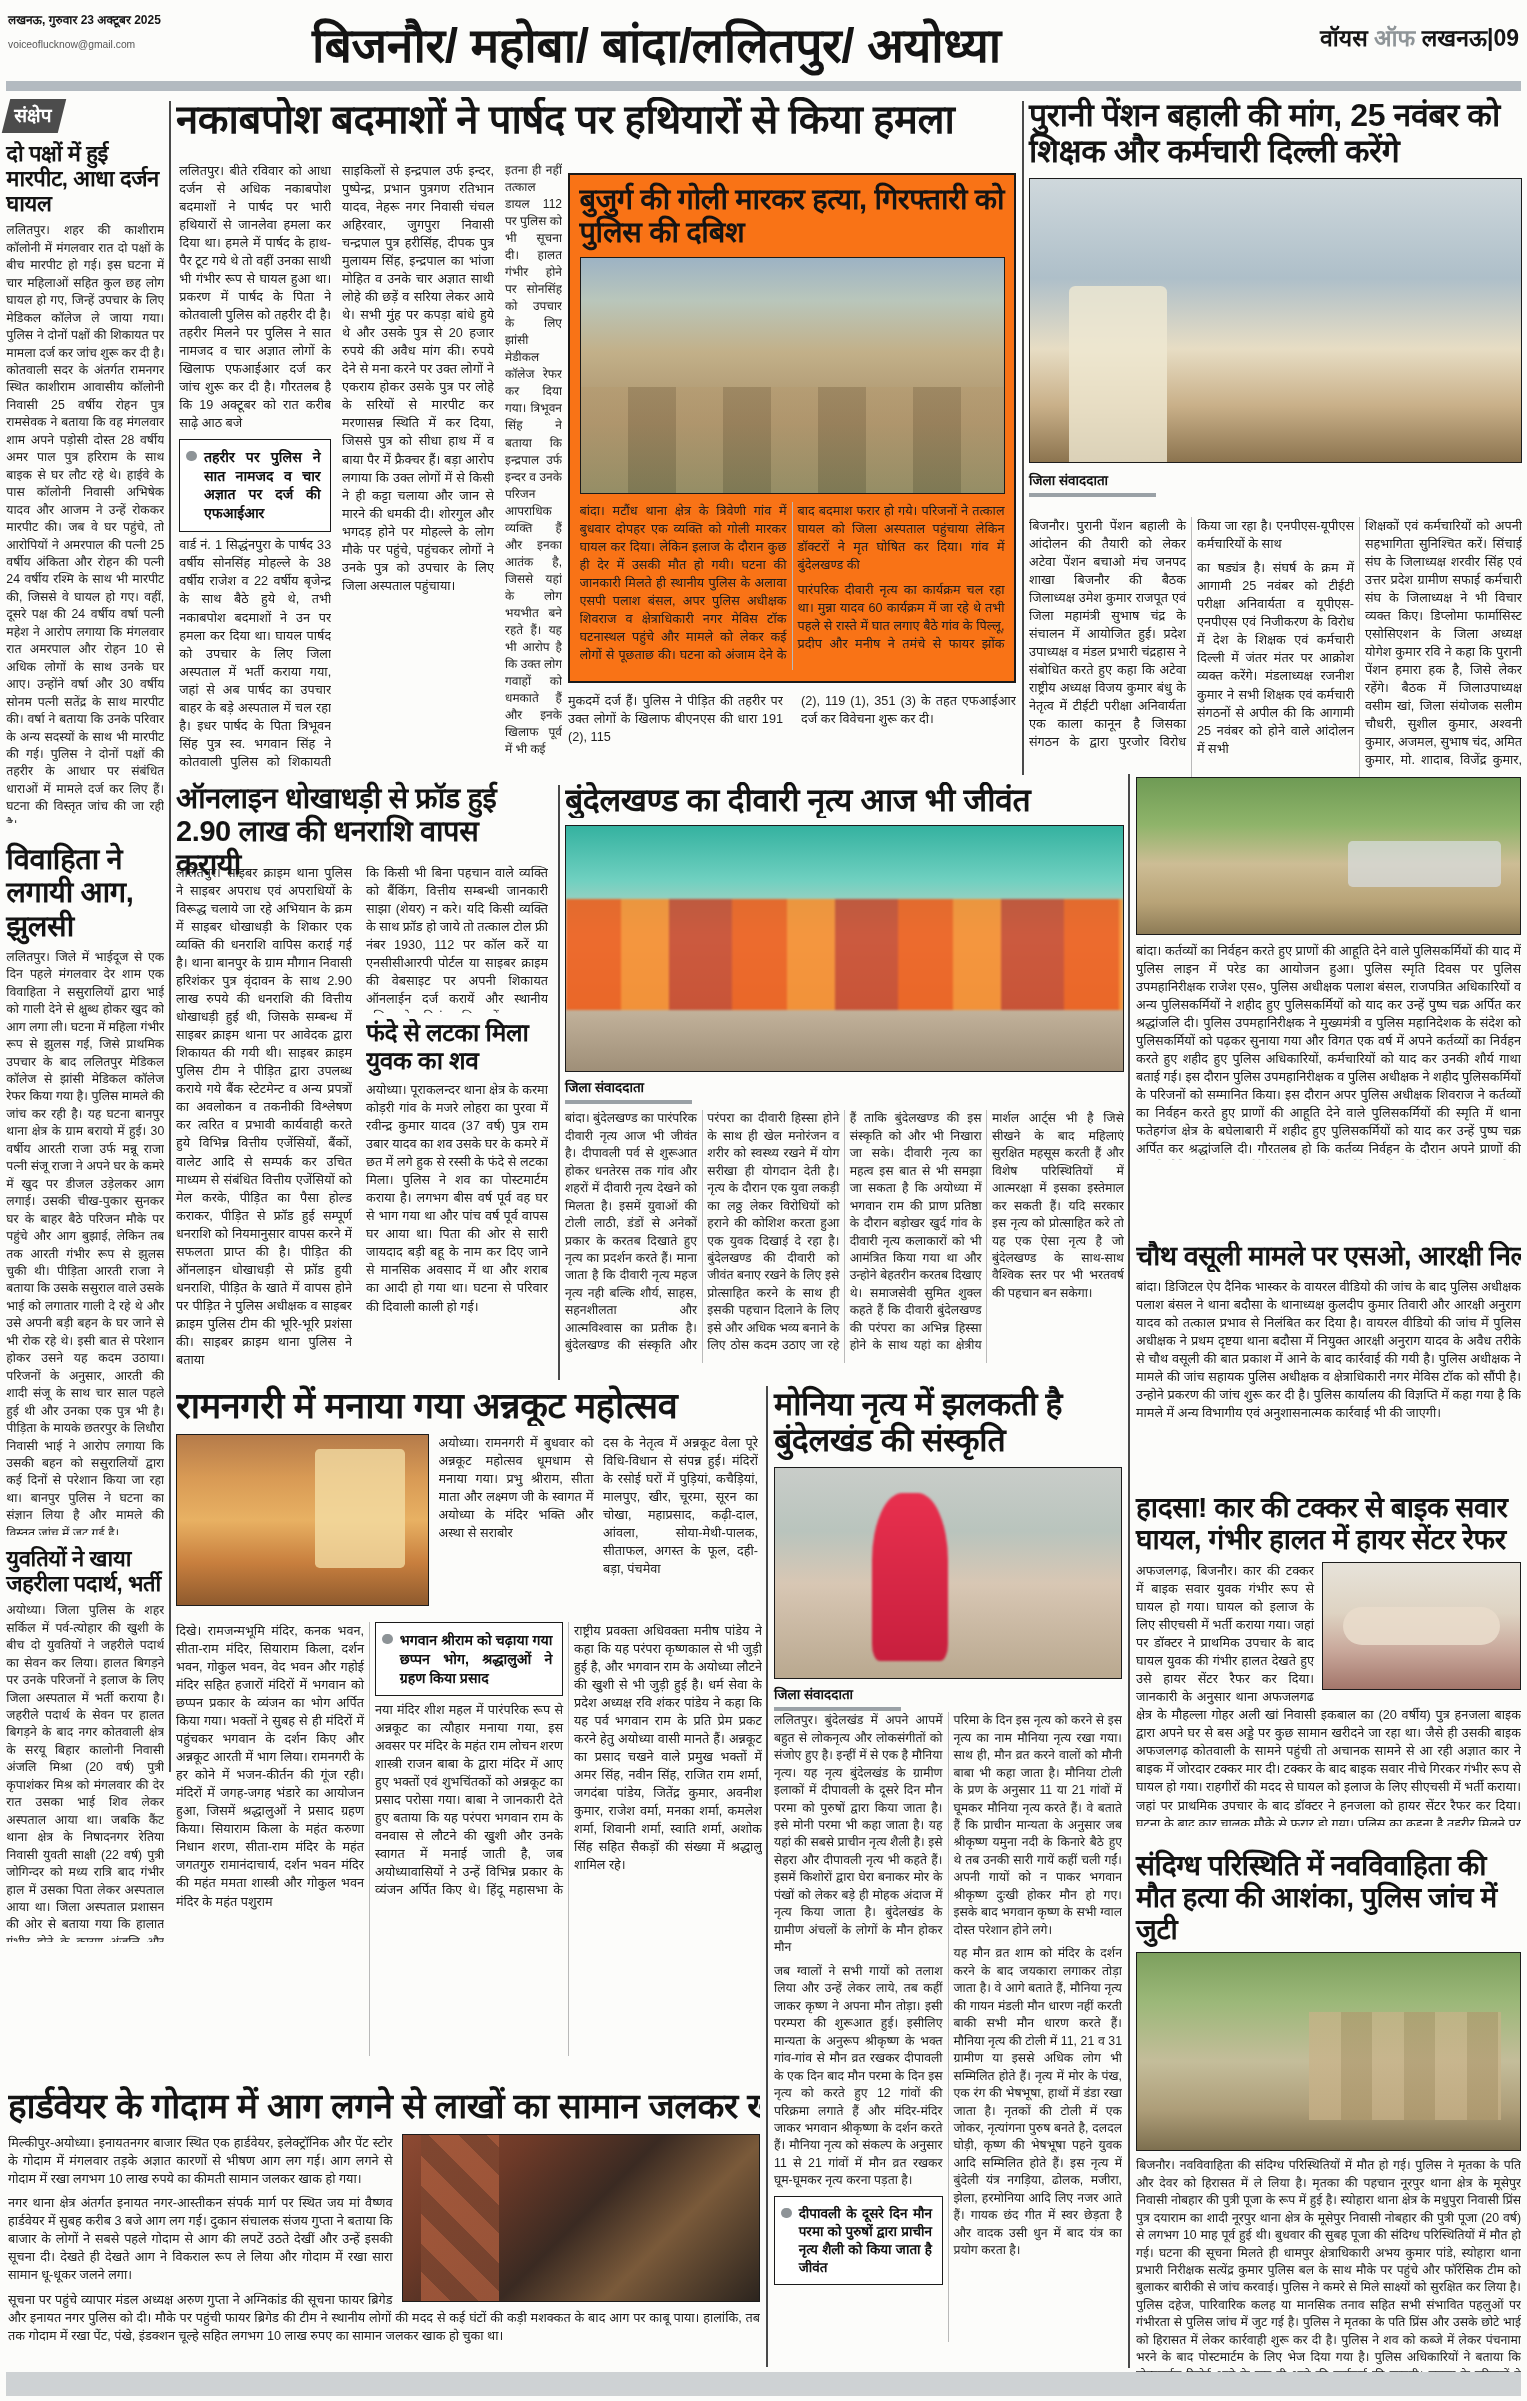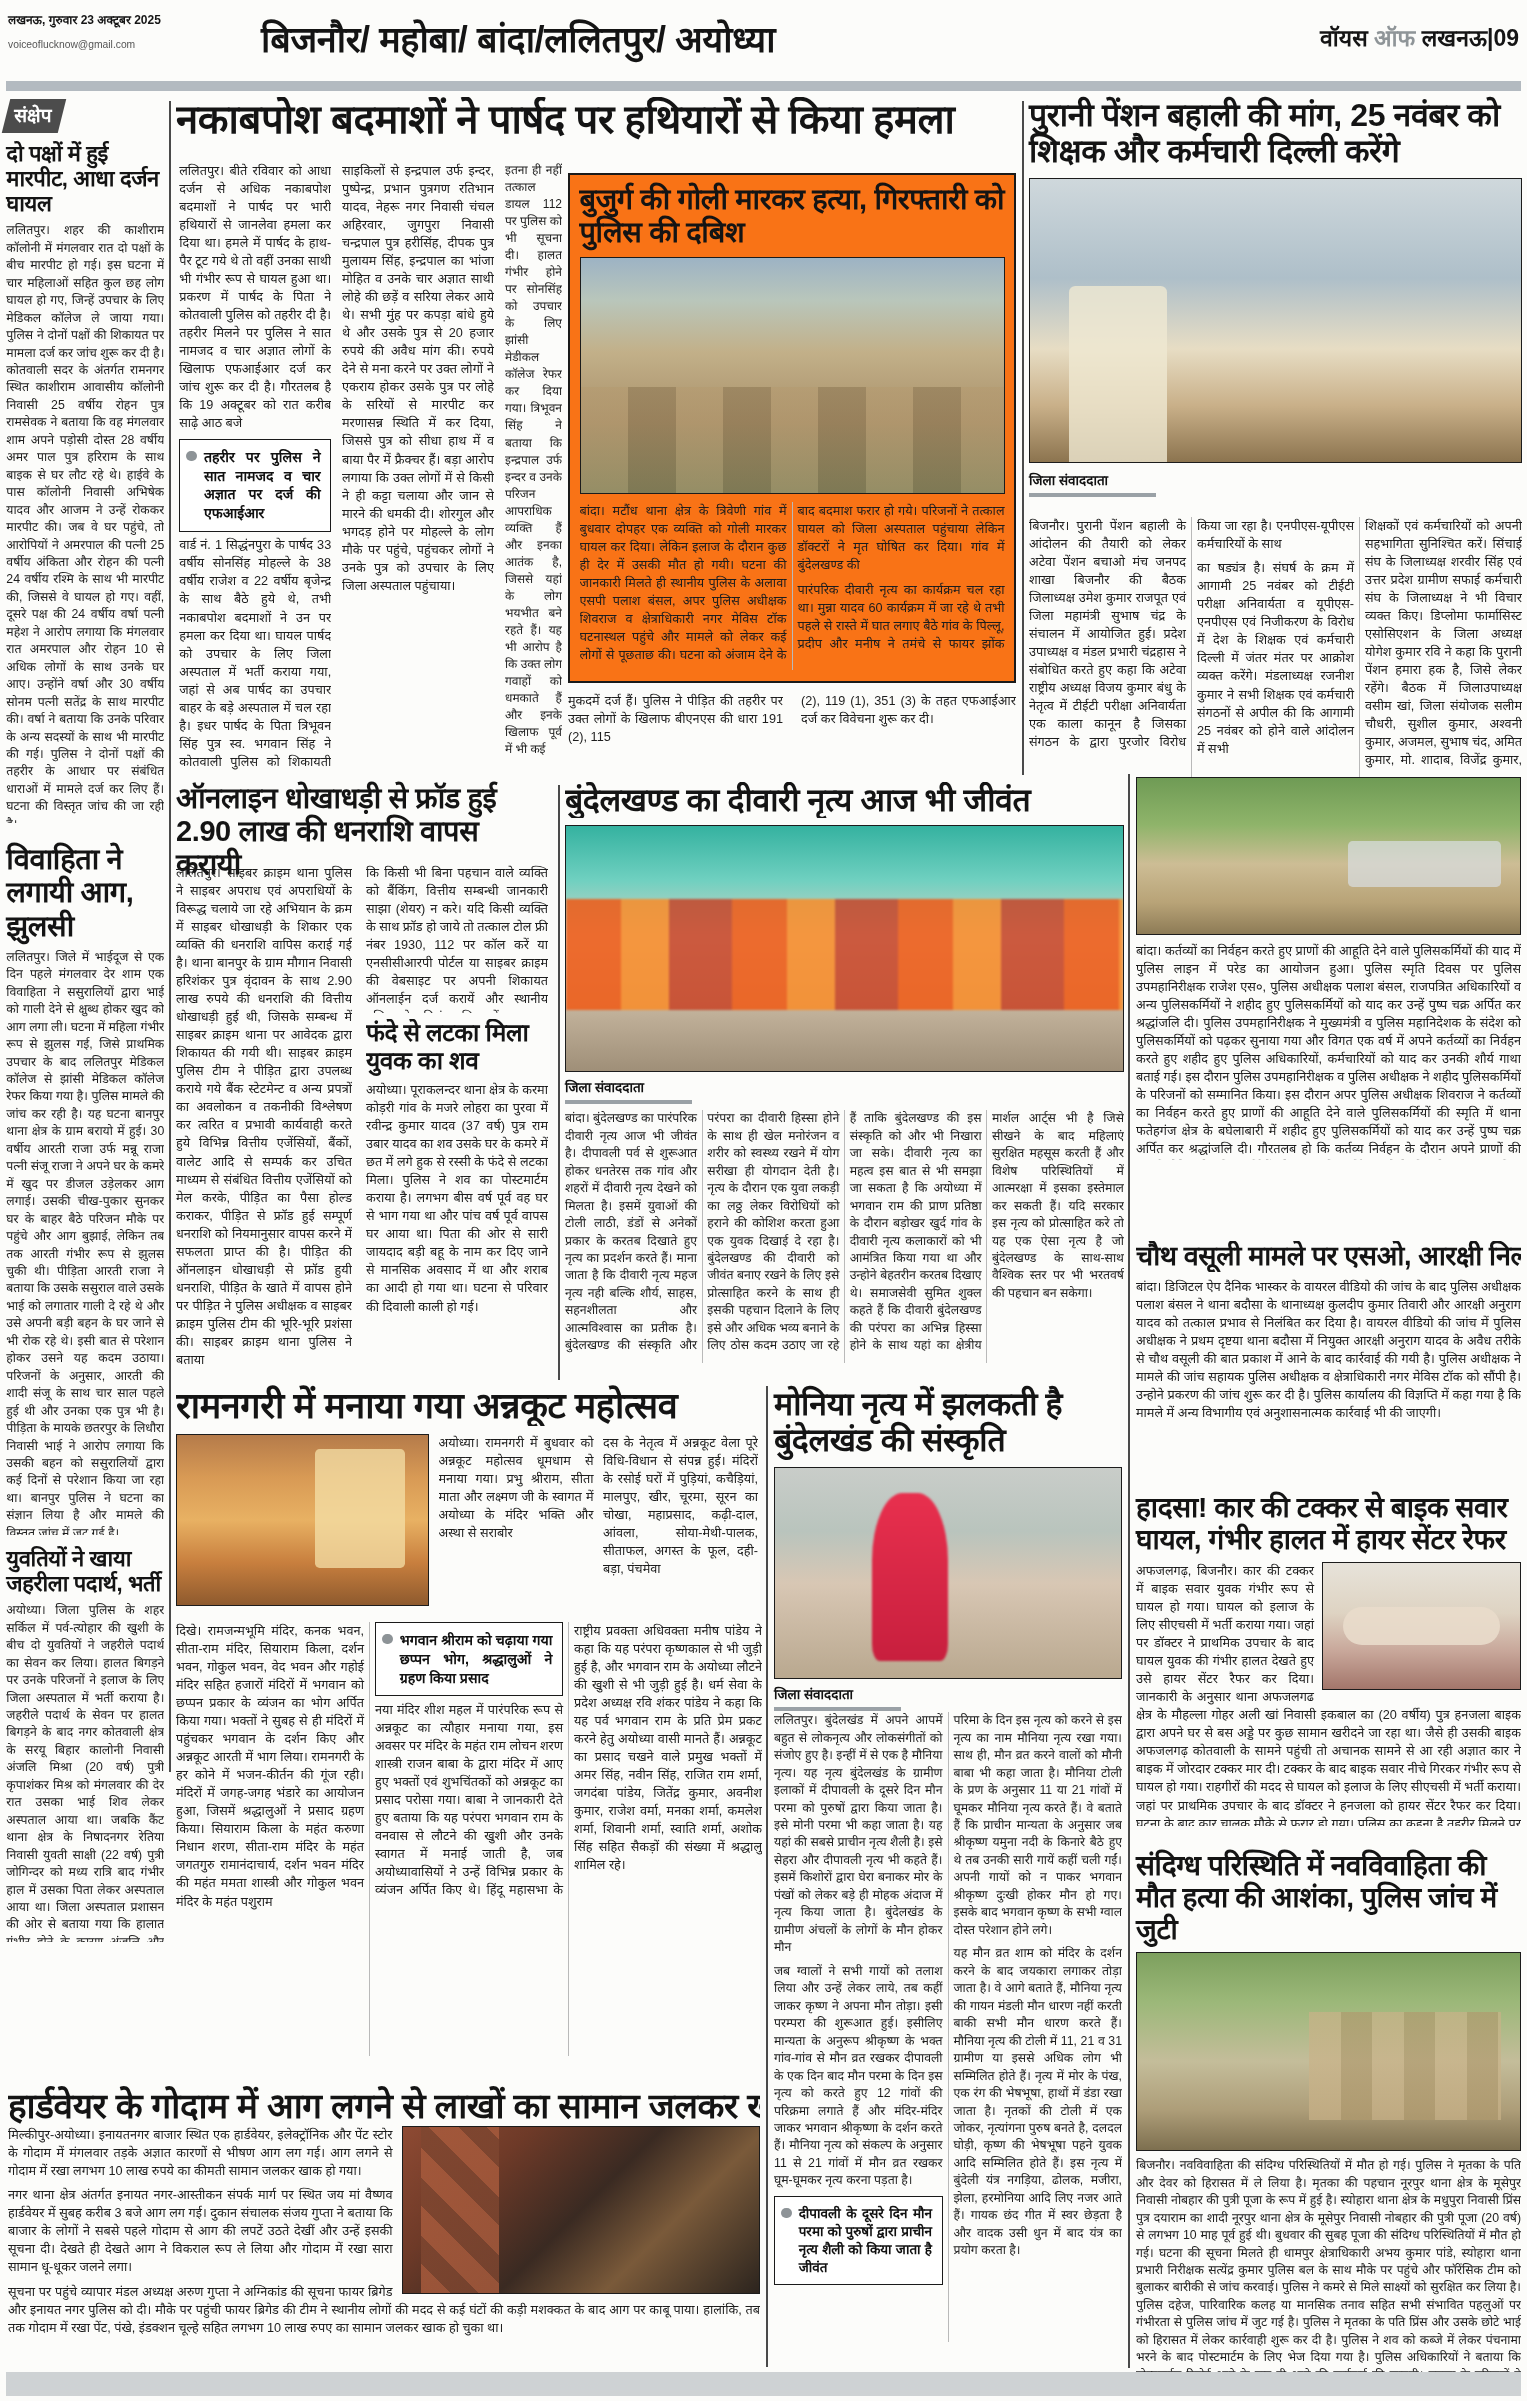--- a/index.html
+++ b/index.html
@@ -50,21 +50,21 @@
 </style>
 </head>
 <body>
 
 <div id="page">
 
   <div class="abs" style="left:8px;top:11px;width:285px;">
     <div style="font-weight:bold;font-size:12px;">लखनऊ, गुरुवार 23 अक्टूबर 2025</div>
     <div style="font-size:10.3px;color:#555;margin-top:11px;">voiceoflucknow@gmail.com</div>
   </div>
-  <div class="abs hl" style="left:261px;top:19px;width:791px;font-size:36px;">बिजनौर/ महोबा/ बांदा/ललितपुर/ अयोध्या</div>
+  <div class="abs hl" style="left:261px;top:19px;width:791px;text-align:center;font-size:48px;">बिजनौर/ महोबा/ बांदा/ललितपुर/ अयोध्या</div>
   <div class="abs" style="left:1100px;top:20.6px;width:419px;text-align:right;font-size:23px;font-weight:900;white-space:nowrap;">
     <span>वॉयस</span>
     <span class="masthead-mid">ऑफ</span>
     <span>लखनऊ</span><span>|</span><span>09</span>
   </div>
   <div class="abs" style="left:6.3px;top:81px;width:1515px;height:10.3px;background:#b3bac0;"></div>
 
   <div class="vrule" style="left:169px;top:101px;height:1671px;"></div>
   <div class="vrule" style="left:1022px;top:101px;height:674px;"></div>
   <div class="vrule" style="left:558px;top:785px;height:595px;"></div>
@@ -207,21 +207,21 @@
         <span class="dot"></span>
         <span class="nb-text">दीपावली के दूसरे दिन मौन परमा को पुरुषों द्वारा प्राचीन नृत्य शैली को किया जाता है जीवंत</span>
       </div>
       <p>परिमा के दिन इस नृत्य को करने से इस नृत्य का नाम मौनिया नृत्य रखा गया। साथ ही, मौन व्रत करने वालों को मौनी बाबा भी कहा जाता है। मौनिया टोली के प्रण के अनुसार 11 या 21 गांवों में घूमकर मौनिया नृत्य करते हैं। वे बताते हैं कि प्राचीन मान्यता के अनुसार जब श्रीकृष्ण यमुना नदी के किनारे बैठे हुए थे तब उनकी सारी गायें कहीं चली गईं। अपनी गायों को न पाकर भगवान श्रीकृष्ण दुःखी होकर मौन हो गए। इसके बाद भगवान कृष्ण के सभी ग्वाल दोस्त परेशान होने लगे।</p>
       <p>यह मौन व्रत शाम को मंदिर के दर्शन करने के बाद जयकारा लगाकर तोड़ा जाता है। वे आगे बताते हैं, मौनिया नृत्य की गायन मंडली मौन धारण नहीं करती बाकी सभी मौन धारण करते हैं। मौनिया नृत्य की टोली में 11, 21 व 31 ग्रामीण या इससे अधिक लोग भी सम्मिलित होते हैं। नृत्य में मोर के पंख, एक रंग की भेषभूषा, हाथों में डंडा रखा जाता है। नृतकों की टोली में एक जोकर, नृत्यांगना पुरुष बनते है, दलदल घोड़ी, कृष्ण की भेषभूषा पहने युवक आदि सम्मिलित होते हैं। इस नृत्य में बुंदेली यंत्र नगड़िया, ढोलक, मजीरा, झेला, हरमोनिया आदि लिए नजर आते हैं। गायक छंद गीत में स्वर छेड़ता है और वादक उसी धुन में बाद यंत्र का प्रयोग करता है।</p>
     </div>
   </div>
 
   <div class="abs" style="left:8px;top:2086px;width:752px;height:279px;">
     <h1 class="hl" style="font-size:35px;margin:0;white-space:nowrap;overflow:hidden;">हार्डवेयर के गोदाम में आग लगने से लाखों का सामान जलकर खाक</h1>
-    <div class="bt clip" style="height:225px;margin-top:0;">
+    <div class="bt clip" style="height:225px;margin-top:8px;">
       <div class="photo ph-burnt" style="float:right;width:358px;height:168px;margin:0 0 6.3px 9.5px;"></div>
       <p>मिल्कीपुर-अयोध्या। इनायतनगर बाजार स्थित एक हार्डवेयर, इलेक्ट्रॉनिक और पेंट स्टोर के गोदाम में मंगलवार तड़के अज्ञात कारणों से भीषण आग लग गई। आग लगने से गोदाम में रखा लगभग 10 लाख रुपये का कीमती सामान जलकर खाक हो गया।</p>
       <p>नगर थाना क्षेत्र अंतर्गत इनायत नगर-आस्तीकन संपर्क मार्ग पर स्थित जय मां वैष्णव हार्डवेयर में सुबह करीब 3 बजे आग लग गई। दुकान संचालक संजय गुप्ता ने बताया कि बाजार के लोगों ने सबसे पहले गोदाम से आग की लपटें उठते देखीं और उन्हें इसकी सूचना दी। देखते ही देखते आग ने विकराल रूप ले लिया और गोदाम में रखा सारा सामान धू-धूकर जलने लगा।</p>
       <p>सूचना पर पहुंचे व्यापार मंडल अध्यक्ष अरुण गुप्ता ने अग्निकांड की सूचना फायर ब्रिगेड और इनायत नगर पुलिस को दी। मौके पर पहुंची फायर ब्रिगेड की टीम ने स्थानीय लोगों की मदद से कई घंटों की कड़ी मशक्कत के बाद आग पर काबू पाया। हालांकि, तब तक गोदाम में रखा पेंट, पंखे, इंडक्शन चूल्हे सहित लगभग 10 लाख रुपए का सामान जलकर खाक हो चुका था।</p>
     </div>
   </div>
 
   <div class="abs" style="left:6.3px;top:2372px;width:1515px;height:24px;background:#ced2d4;"></div>
 
 </div>

